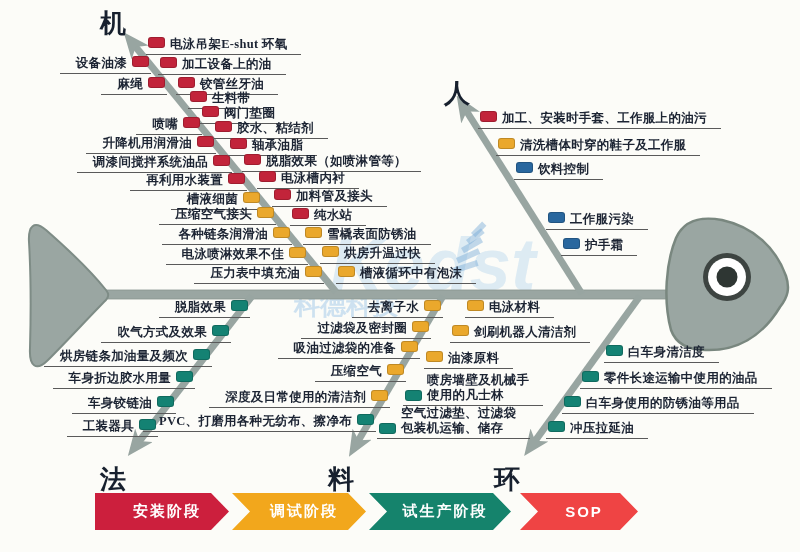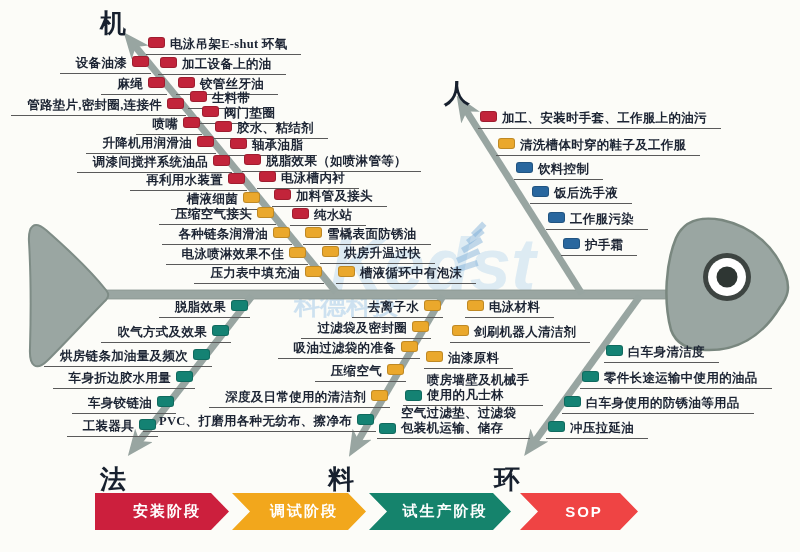--- a/index.html
+++ b/index.html
@@ -83,24 +83,20 @@
   <div class="cat" style="left:494px;top:462px">环</div>
 
   <div class="row l" style="right:649px;top:56px">
       <span>设备油漆</span>
       <span class="mk install"></span>
     </div>
   <div class="row l" style="right:633px;top:77px">
       <span>麻绳</span>
       <span class="mk install"></span>
     </div>
-  <div class="row l" style="right:614px;top:98px">
-      <span>管路垫片,密封圈,连接件</span>
-      <span class="mk install"></span>
-    </div>
   <div class="row l" style="right:598px;top:117px">
       <span>喷嘴</span>
       <span class="mk install"></span>
     </div>
   <div class="row l" style="right:584px;top:136px">
       <span>升降机用润滑油</span>
       <span class="mk install"></span>
     </div>
   <div class="row l" style="right:568px;top:155px">
       <span>调漆间搅拌系统油品</span>
@@ -192,24 +188,20 @@
       <span class="mk install"></span>
       <span>加工、安装时手套、工作服上的油污</span>
     </div>
   <div class="row r" style="left:496px;top:138px">
       <span class="mk debug"></span>
       <span>清洗槽体时穿的鞋子及工作服</span>
     </div>
   <div class="row r" style="left:514px;top:162px">
       <span class="mk sop"></span>
       <span>饮料控制</span>
-    </div>
-  <div class="row r" style="left:530px;top:186px">
-      <span class="mk sop"></span>
-      <span>饭后洗手液</span>
     </div>
   <div class="row r" style="left:546px;top:212px">
       <span class="mk sop"></span>
       <span>工作服污染</span>
     </div>
   <div class="row r" style="left:561px;top:238px">
       <span class="mk sop"></span>
       <span>护手霜</span>
     </div>
 

